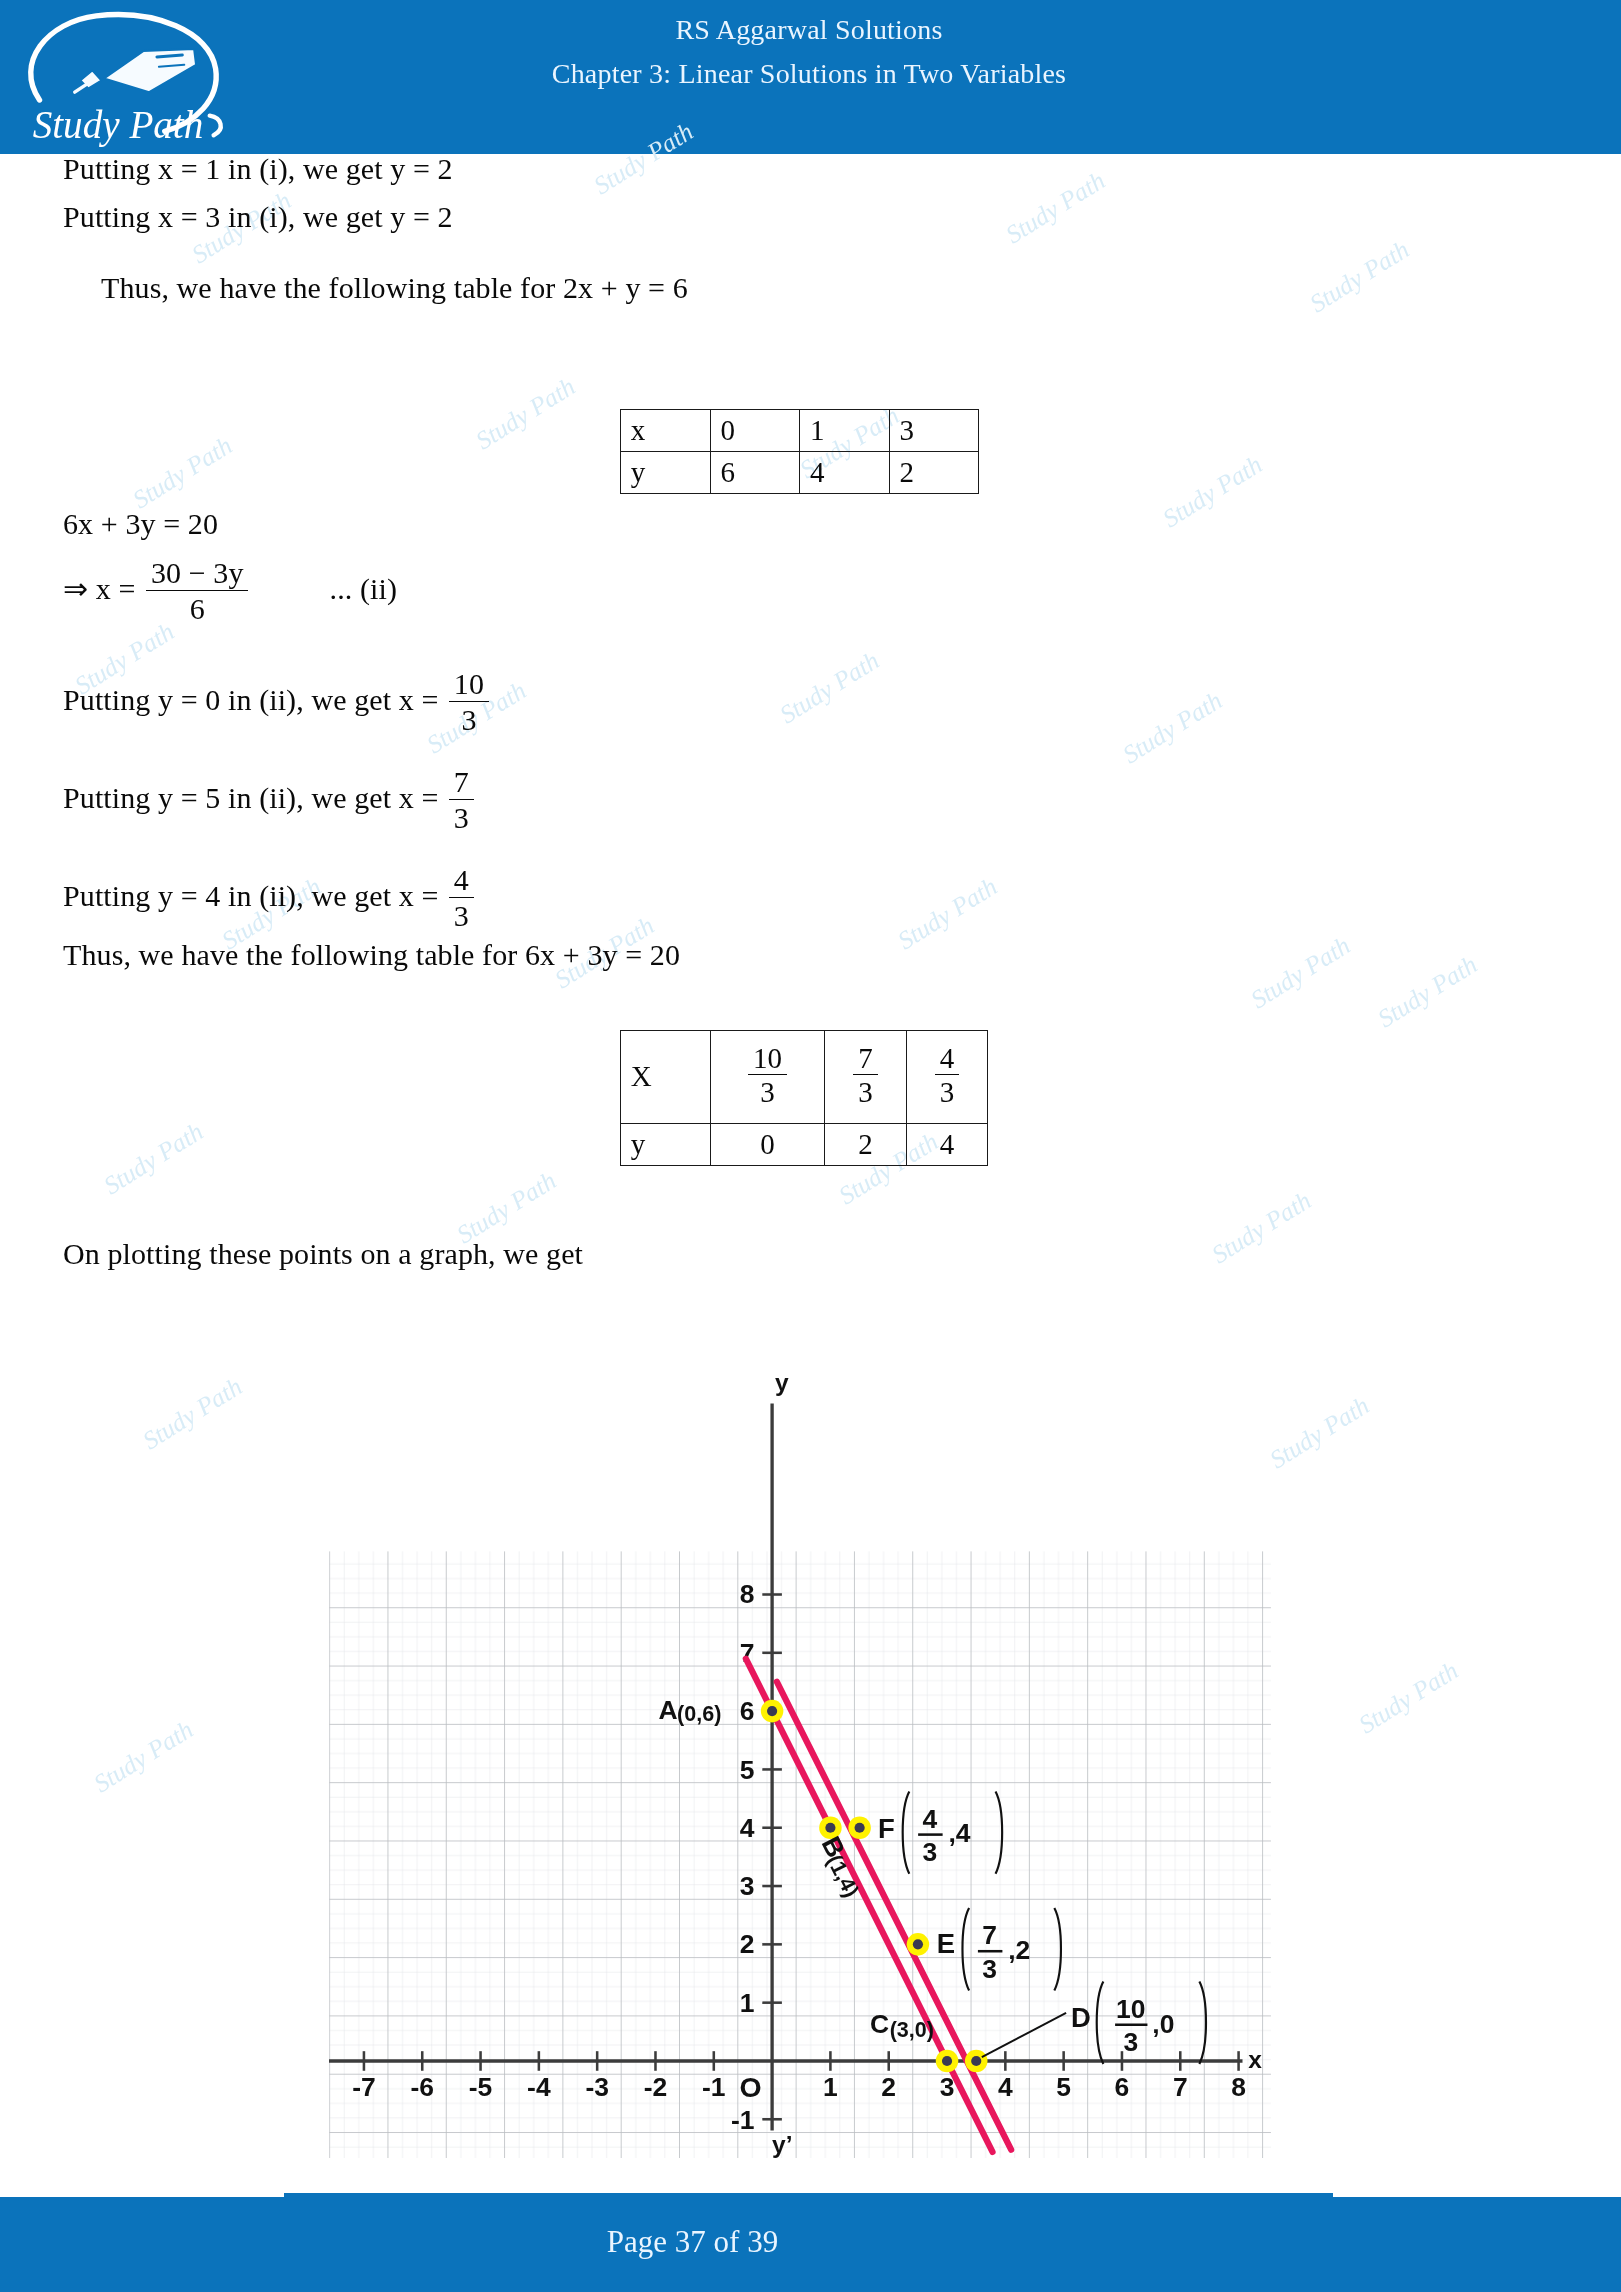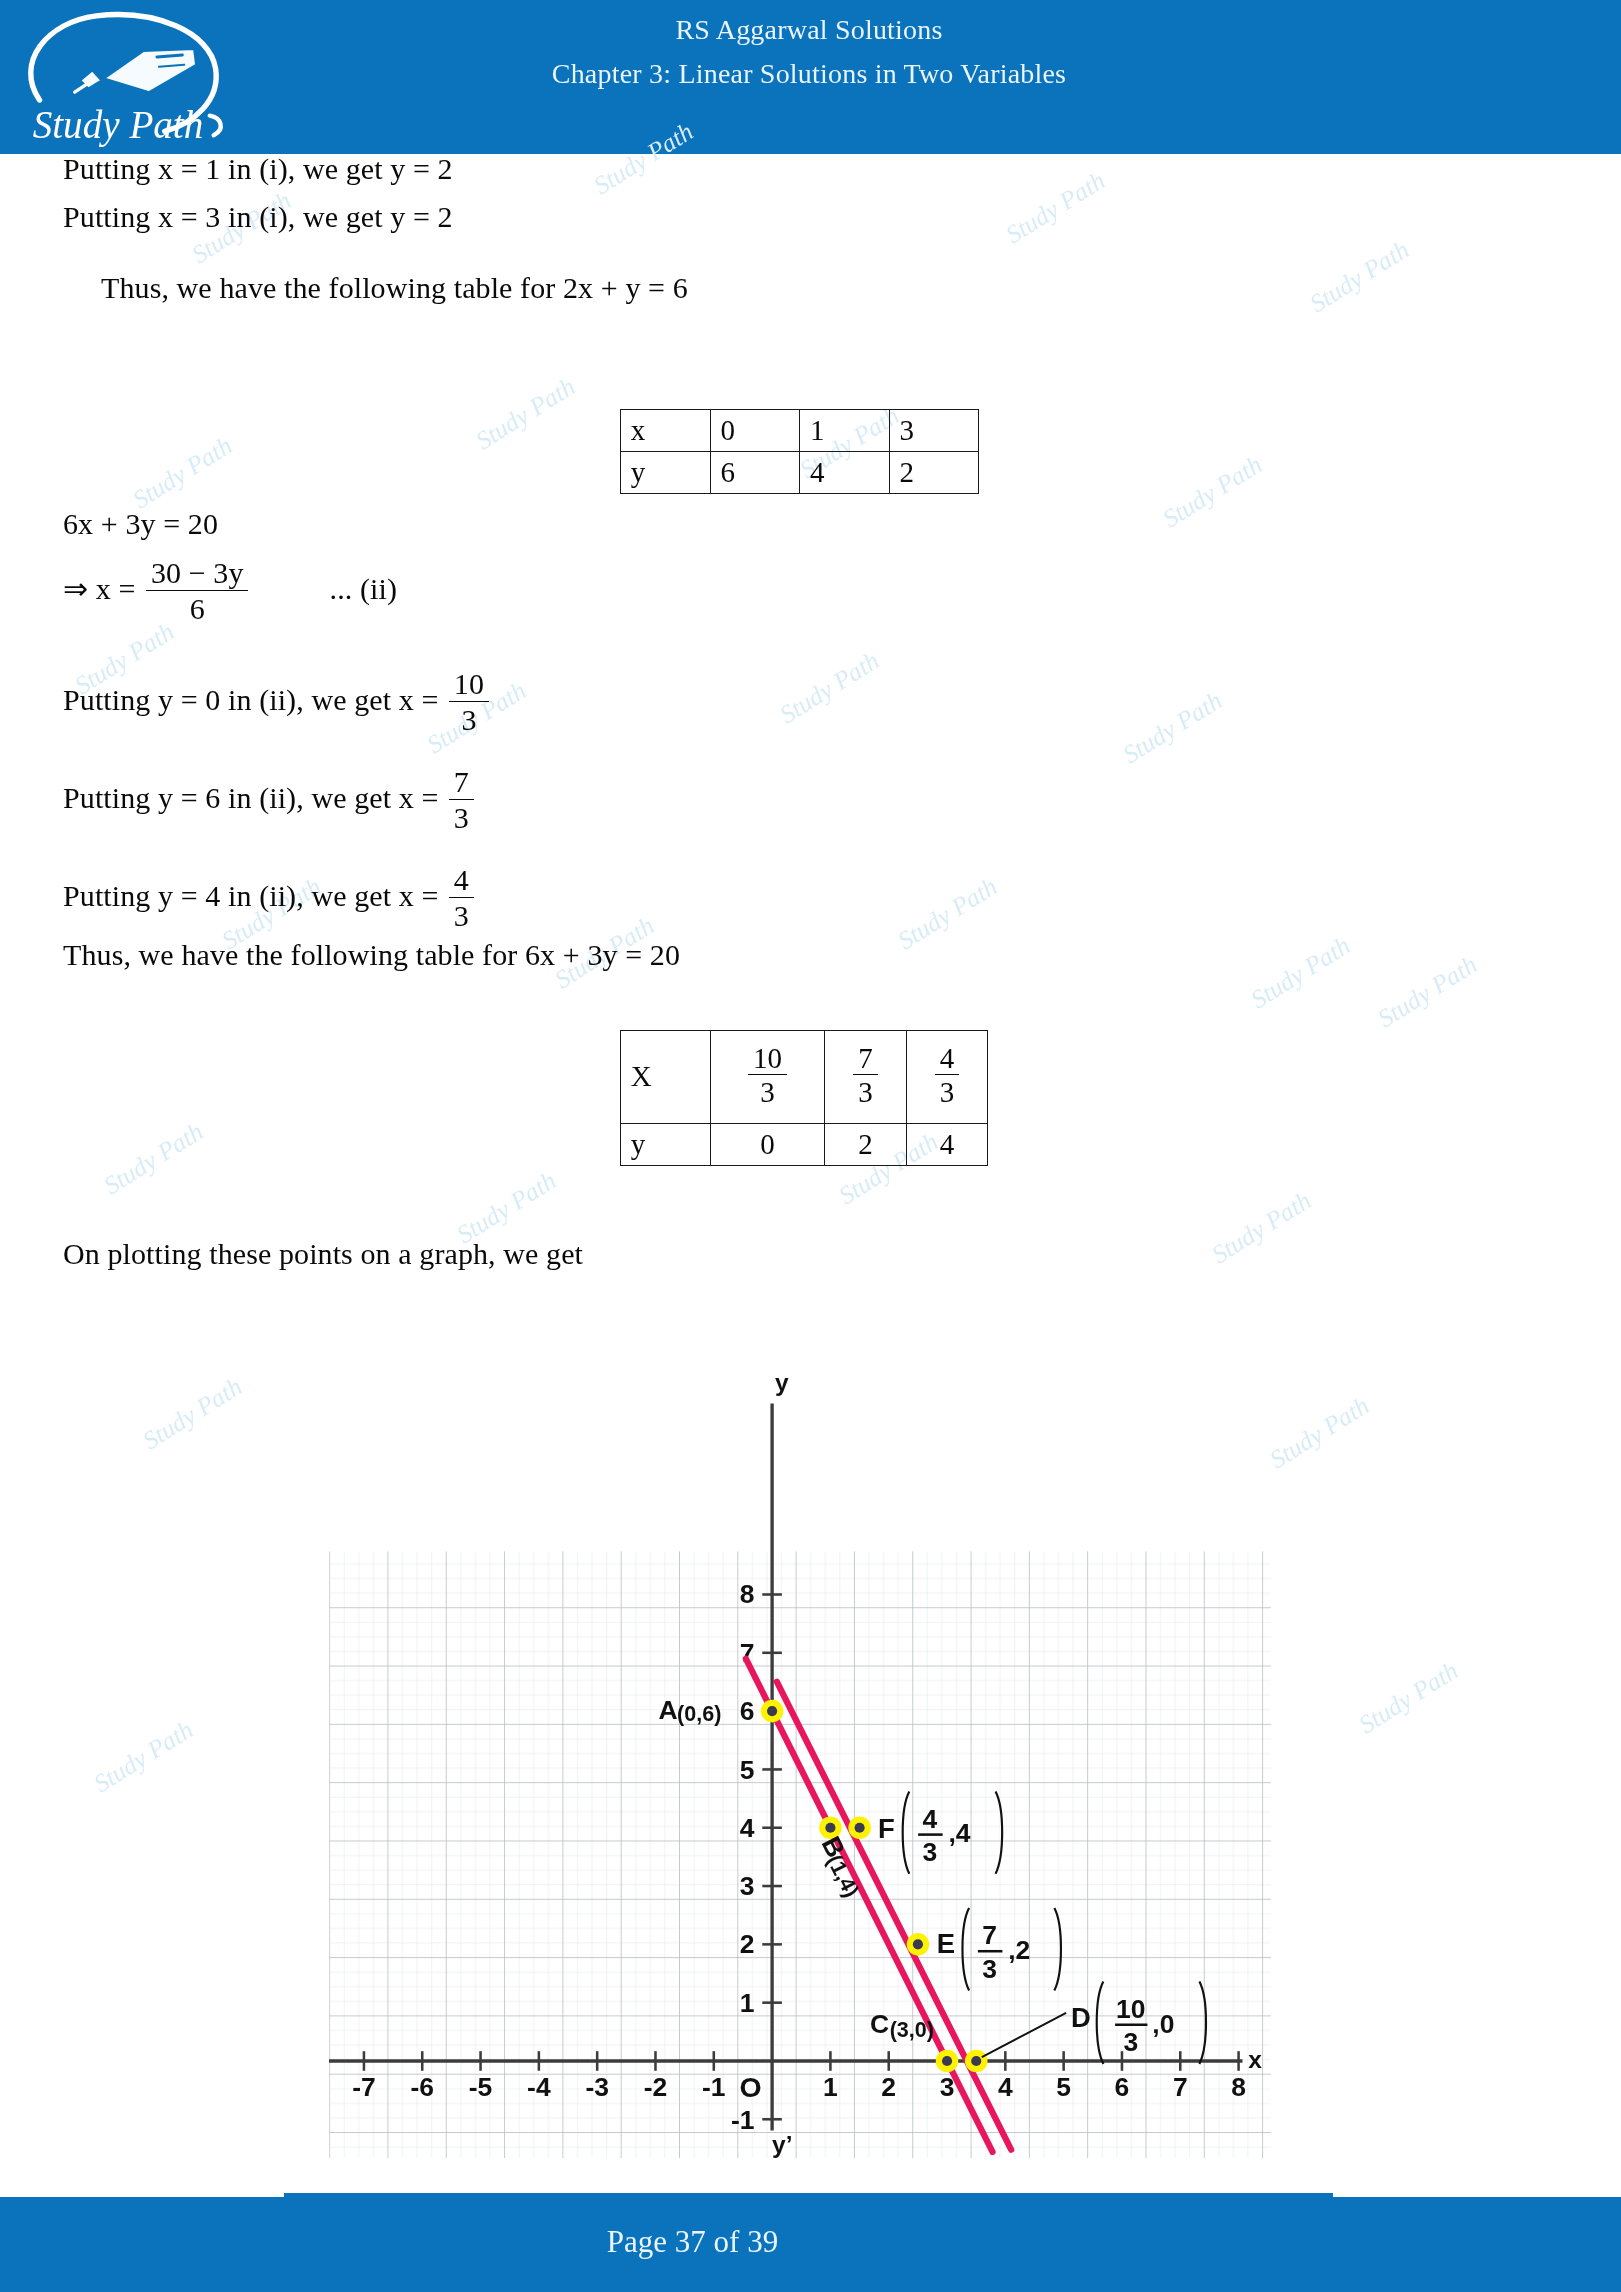--- a/index.html
+++ b/index.html
@@ -245,21 +245,21 @@
 
   <div class="para" style="left:63px; top:515px;">
     <span>Putting y = 0 in (ii), we get x =</span>
     <span class="frac big">
       <span class="num">10</span>
       <span class="den">3</span>
     </span>
   </div>
 
   <div class="para" style="left:63px; top:613px;">
-    <span>Putting y = 6 in (ii), we get x =</span>
+    <span>Putting y = 5 in (ii), we get x =</span>
     <span class="frac big">
       <span class="num">7</span>
       <span class="den">3</span>
     </span>
   </div>
 
   <div class="para" style="left:63px; top:711px;">
     <span>Putting y = 4 in (ii), we get x =</span>
     <span class="frac big">
       <span class="num">4</span>

